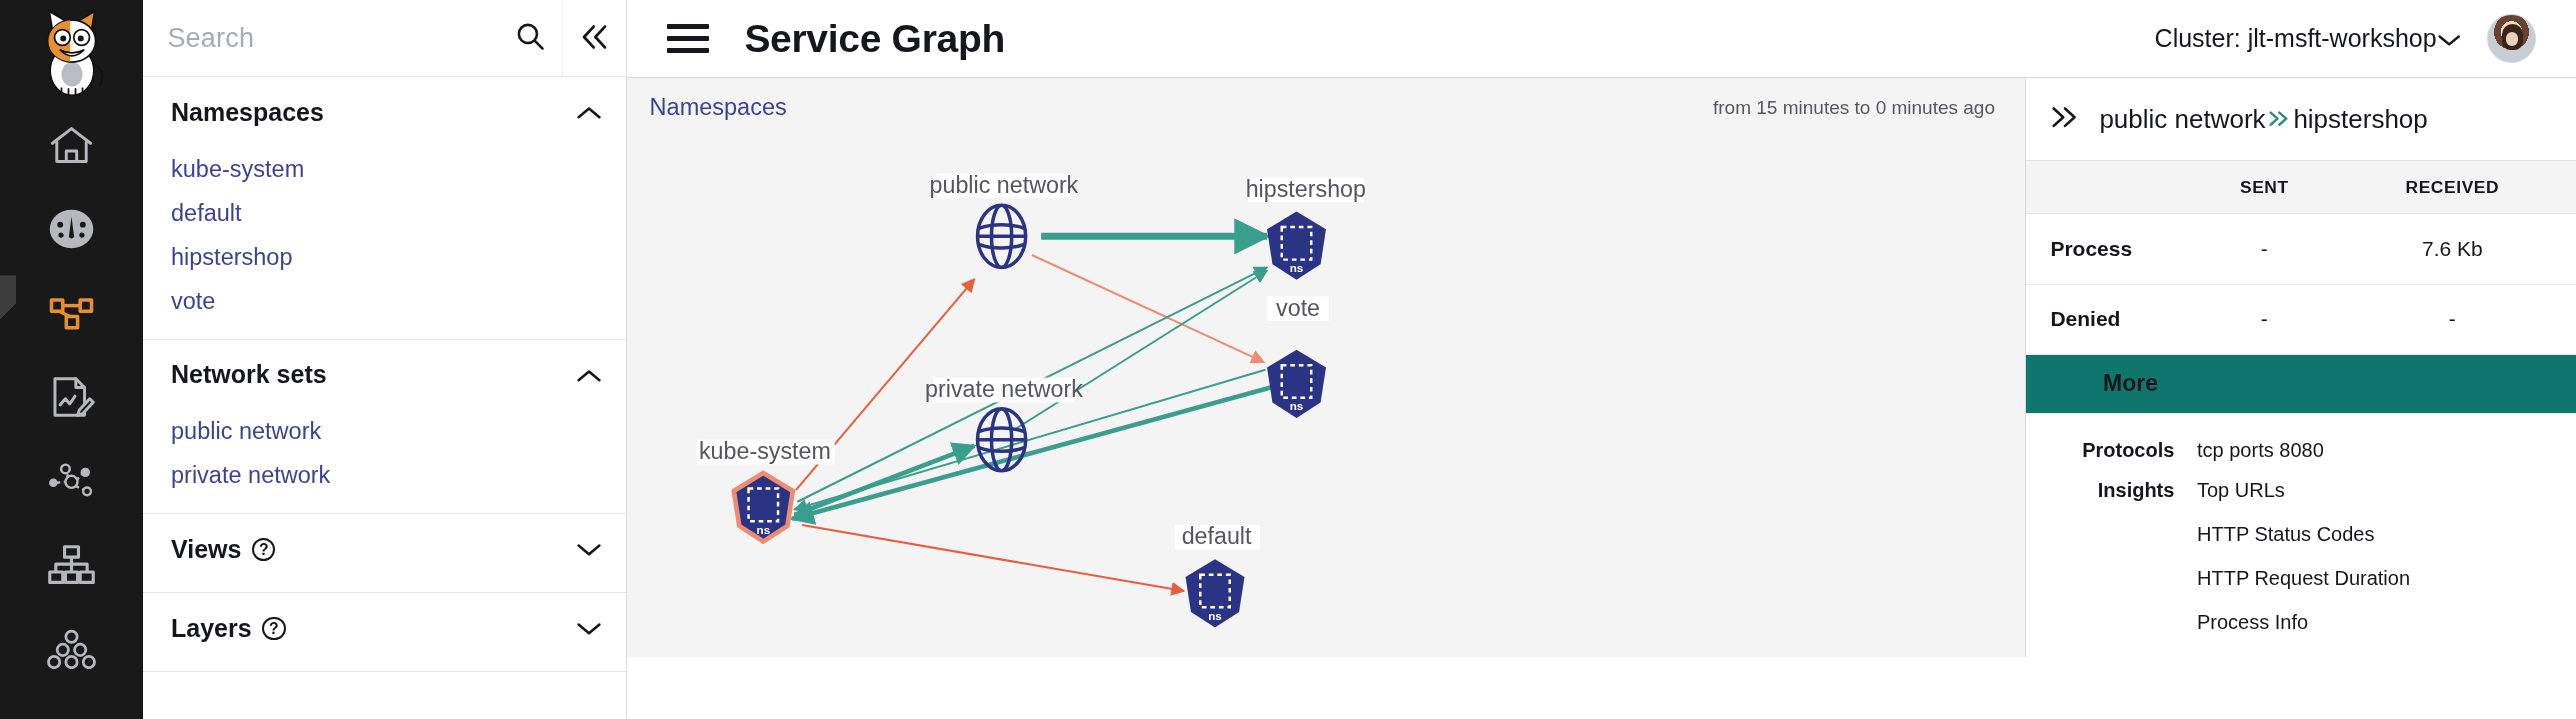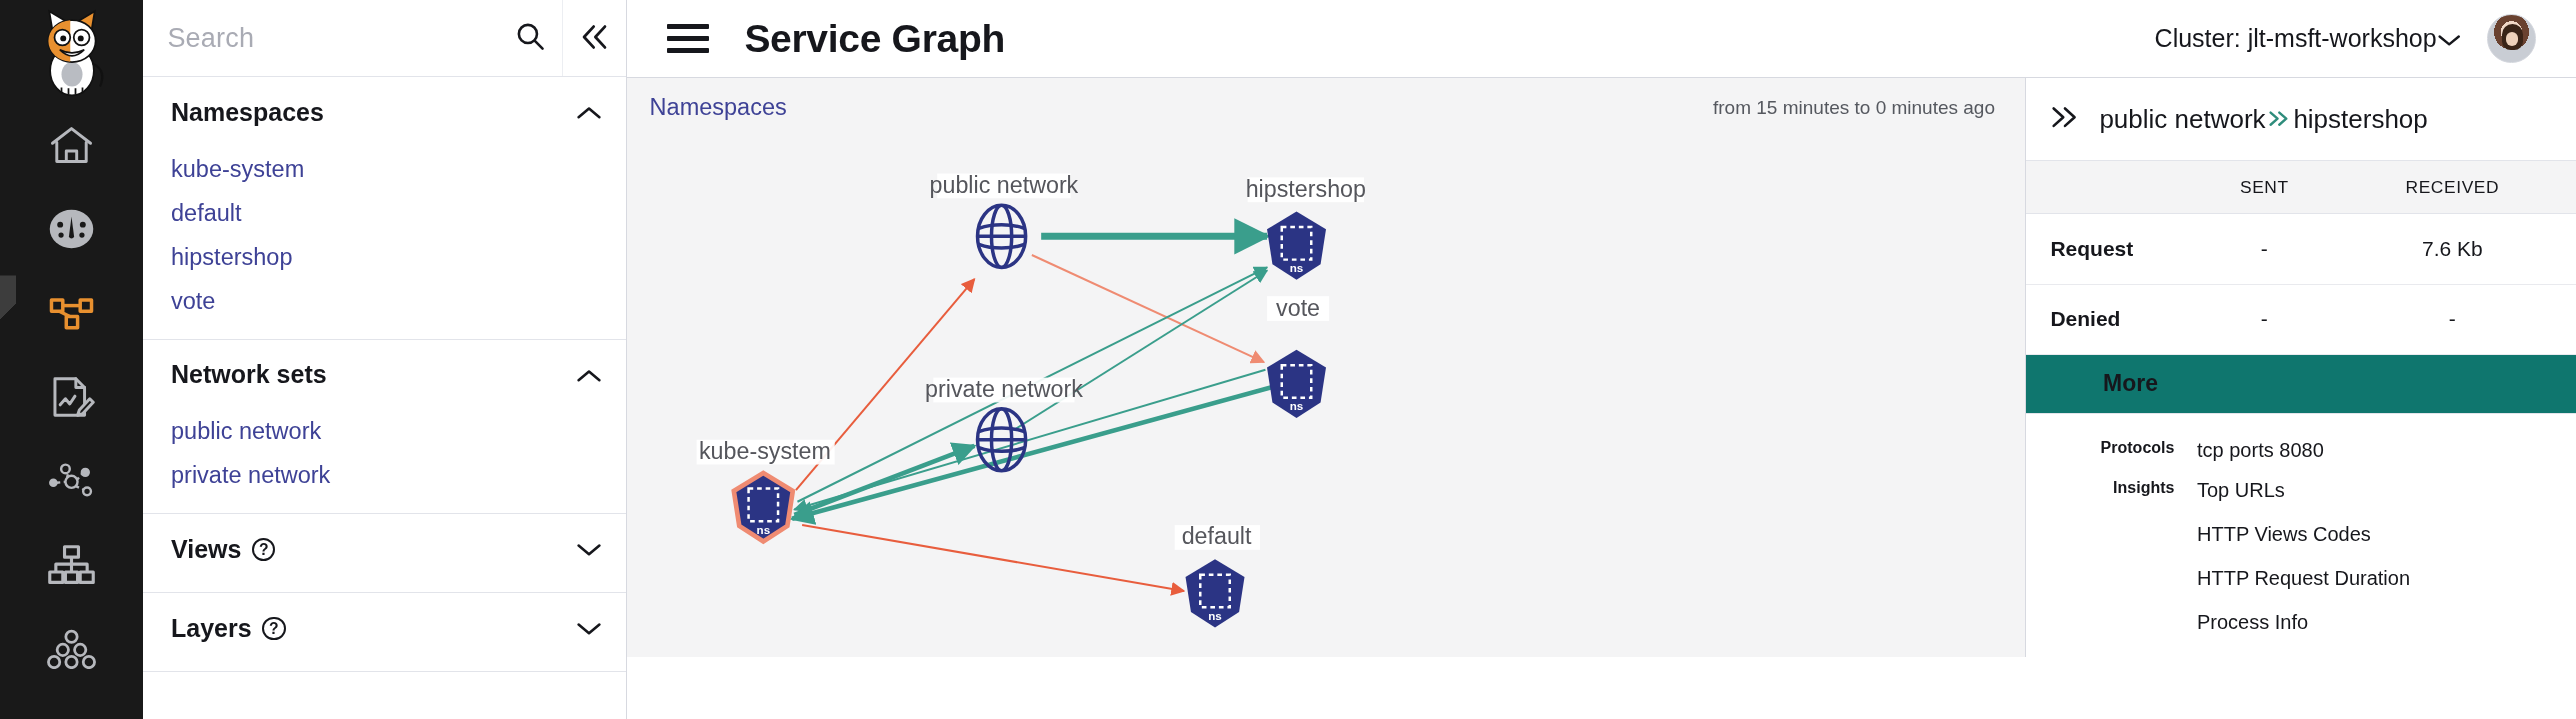--- a/index.html
+++ b/index.html
@@ -165,41 +165,41 @@
   .detail-head {
     height: 82px; flex: 0 0 82px;
     display: flex; align-items: center; gap: 19px;
     padding: 0 17.4px 0 24.4px;
   }
   .chev-dark { color: #16171c; font-size: 30px; line-height: 1; cursor: pointer; }
   .detail-title { font-size: 26px; color: #16171c; display: flex; align-items: baseline; }
   .chev-teal { color: #2f8d7c; font-size: 22.6px; padding: 0 2.6px; }
   .tbl { width: 100%; border-collapse: collapse; }
   .tbl th {
-    background: #f4f4f5; font-size: 17.4px; font-weight: normal; color: #16171c;
+    background: #f4f4f5; font-size: 17.4px; font-weight: bold; color: #16171c;
     letter-spacing: 0.6px; padding: 15.7px 0; text-align: center;
     border-top: 1.7px solid #e2e4ea; border-bottom: 1.7px solid #e2e4ea;
   }
   .tbl th.lead { width: 174px; }
   .tbl td {
     font-size: 21px; color: #16171c; padding: 22.6px 0; text-align: center;
     border-bottom: 1.7px solid #e9eaee;
   }
   .tbl td.lead { font-weight: bold; text-align: left; padding-left: 24.4px; width: 174px; }
   .more-bar {
     background: #0f766e; padding: 15.7px 0 15.7px 77px;
     font-size: 23px; font-weight: bold; color: #16171c;
     border-bottom: 1.7px solid #e2e4ea;
     cursor: pointer;
   }
   .more-body { padding: 24.4px 0 0 0; }
   .mrow { display: flex; align-items: flex-start; margin-bottom: 12.2px; }
   .mrow .k {
     width: 171px; flex: 0 0 171px; text-align: right; padding-right: 22.6px;
-    font-size: 16px; font-weight: bold; color: #16171c;
+    font-size: 20px; font-weight: bold; color: #16171c;
   }
   .mrow .v { font-size: 20px; color: #16171c; }
   .insight-item { font-size: 20px; color: #16171c; margin-bottom: 21px; cursor: pointer; }
 </style>
 </head>
 <body>
 
 <div id="app">
 
   <nav class="rail">
@@ -553,21 +553,21 @@
         <table class="tbl">
           <thead>
             <tr>
               <th class="lead"></th>
               <th>SENT</th>
               <th>RECEIVED</th>
             </tr>
           </thead>
           <tbody>
             <tr>
-              <td class="lead">Request</td>
+              <td class="lead">Process</td>
               <td>-</td>
               <td>7.6 Kb</td>
             </tr>
             <tr>
               <td class="lead">Denied</td>
               <td>-</td>
               <td>-</td>
             </tr>
           </tbody>
         </table>
@@ -576,21 +576,21 @@
 
         <div class="more-body">
           <div class="mrow">
             <div class="k">Protocols</div>
             <div class="v">tcp ports 8080</div>
           </div>
           <div class="mrow" style="margin-top:17.4px;">
             <div class="k">Insights</div>
             <div class="v">
               <div class="insight-item">Top URLs</div>
-              <div class="insight-item">HTTP Views Codes</div>
+              <div class="insight-item">HTTP Status Codes</div>
               <div class="insight-item">HTTP Request Duration</div>
               <div class="insight-item">Process Info</div>
               <div class="insight-item">Sockets</div>
             </div>
           </div>
         </div>
 
       </aside>
 
     </div>

